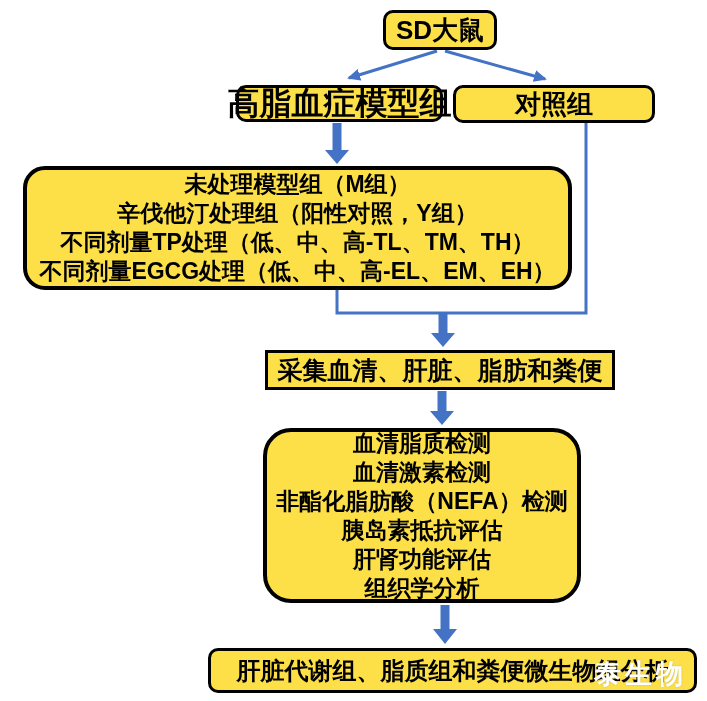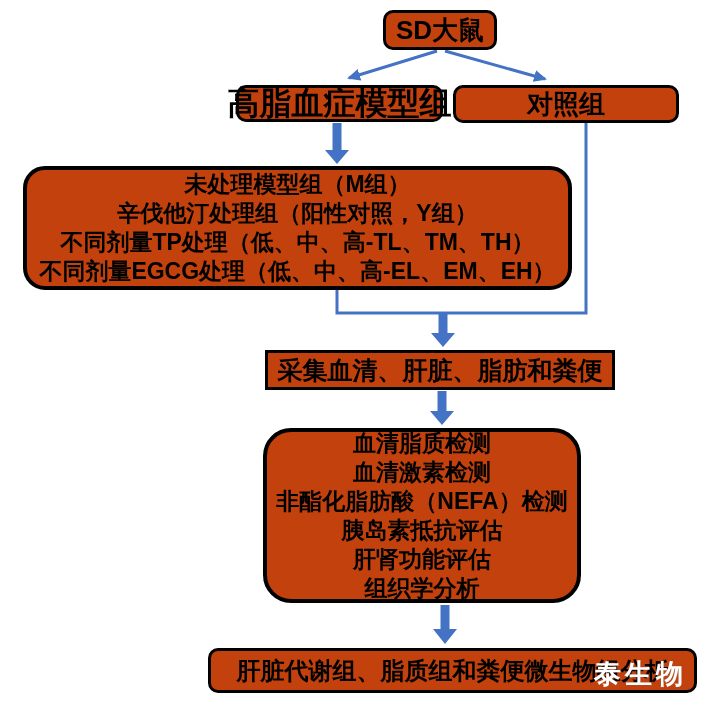--- a/index.html
+++ b/index.html
@@ -19,42 +19,42 @@
     position: absolute;
     left: 0;
     top: 0;
     width: 707px;
     height: 701px;
     z-index: 1;
   }
   .node {
     position: absolute;
     box-sizing: border-box;
-    background: #c2410c;
+    background: #fde047;
     border: 3px solid #000000;
     color: #000000;
     font-weight: bold;
     display: flex;
     align-items: center;
     justify-content: center;
     text-align: center;
     z-index: 2;
     white-space: nowrap;
   }
   .node .lines {
     width: 100%;
   }
   .node .line {
     display: block;
     white-space: nowrap;
   }
 
   #node-start        { left: 383px; top: 10px;  width: 114px; height: 40px;  border-radius: 10px; font-size: 26px; }
   #node-model        { left: 236px; top: 85px;  width: 207px; height: 37px;  border-radius: 10px; font-size: 32px; }
-  #node-control      { left: 453px; top: 85px;  width: 226px; height: 38px;  border-radius: 10px; font-size: 26px; }
+  #node-control      { left: 453px; top: 85px;  width: 202px; height: 38px;  border-radius: 10px; font-size: 26px; }
   #node-treatment    { left: 23px;  top: 166px; width: 549px; height: 124px; border-radius: 22px; font-size: 23px; border-width: 4px; align-items: center; }
   #node-treatment .line { line-height: 29px; }
   #node-collection   { left: 265px; top: 350px; width: 350px; height: 40px;  border-radius: 0; font-size: 25px; }
   #node-analysis     { left: 263px; top: 428px; width: 318px; height: 175px; border-radius: 28px; font-size: 23px; border-width: 4px; }
   #node-analysis .line { line-height: 29px; }
   #node-omics        { left: 208px; top: 648px; width: 489px; height: 45px;  border-radius: 10px; font-size: 24px; }
 
   #watermark {
     position: absolute;
     left: 594px;

